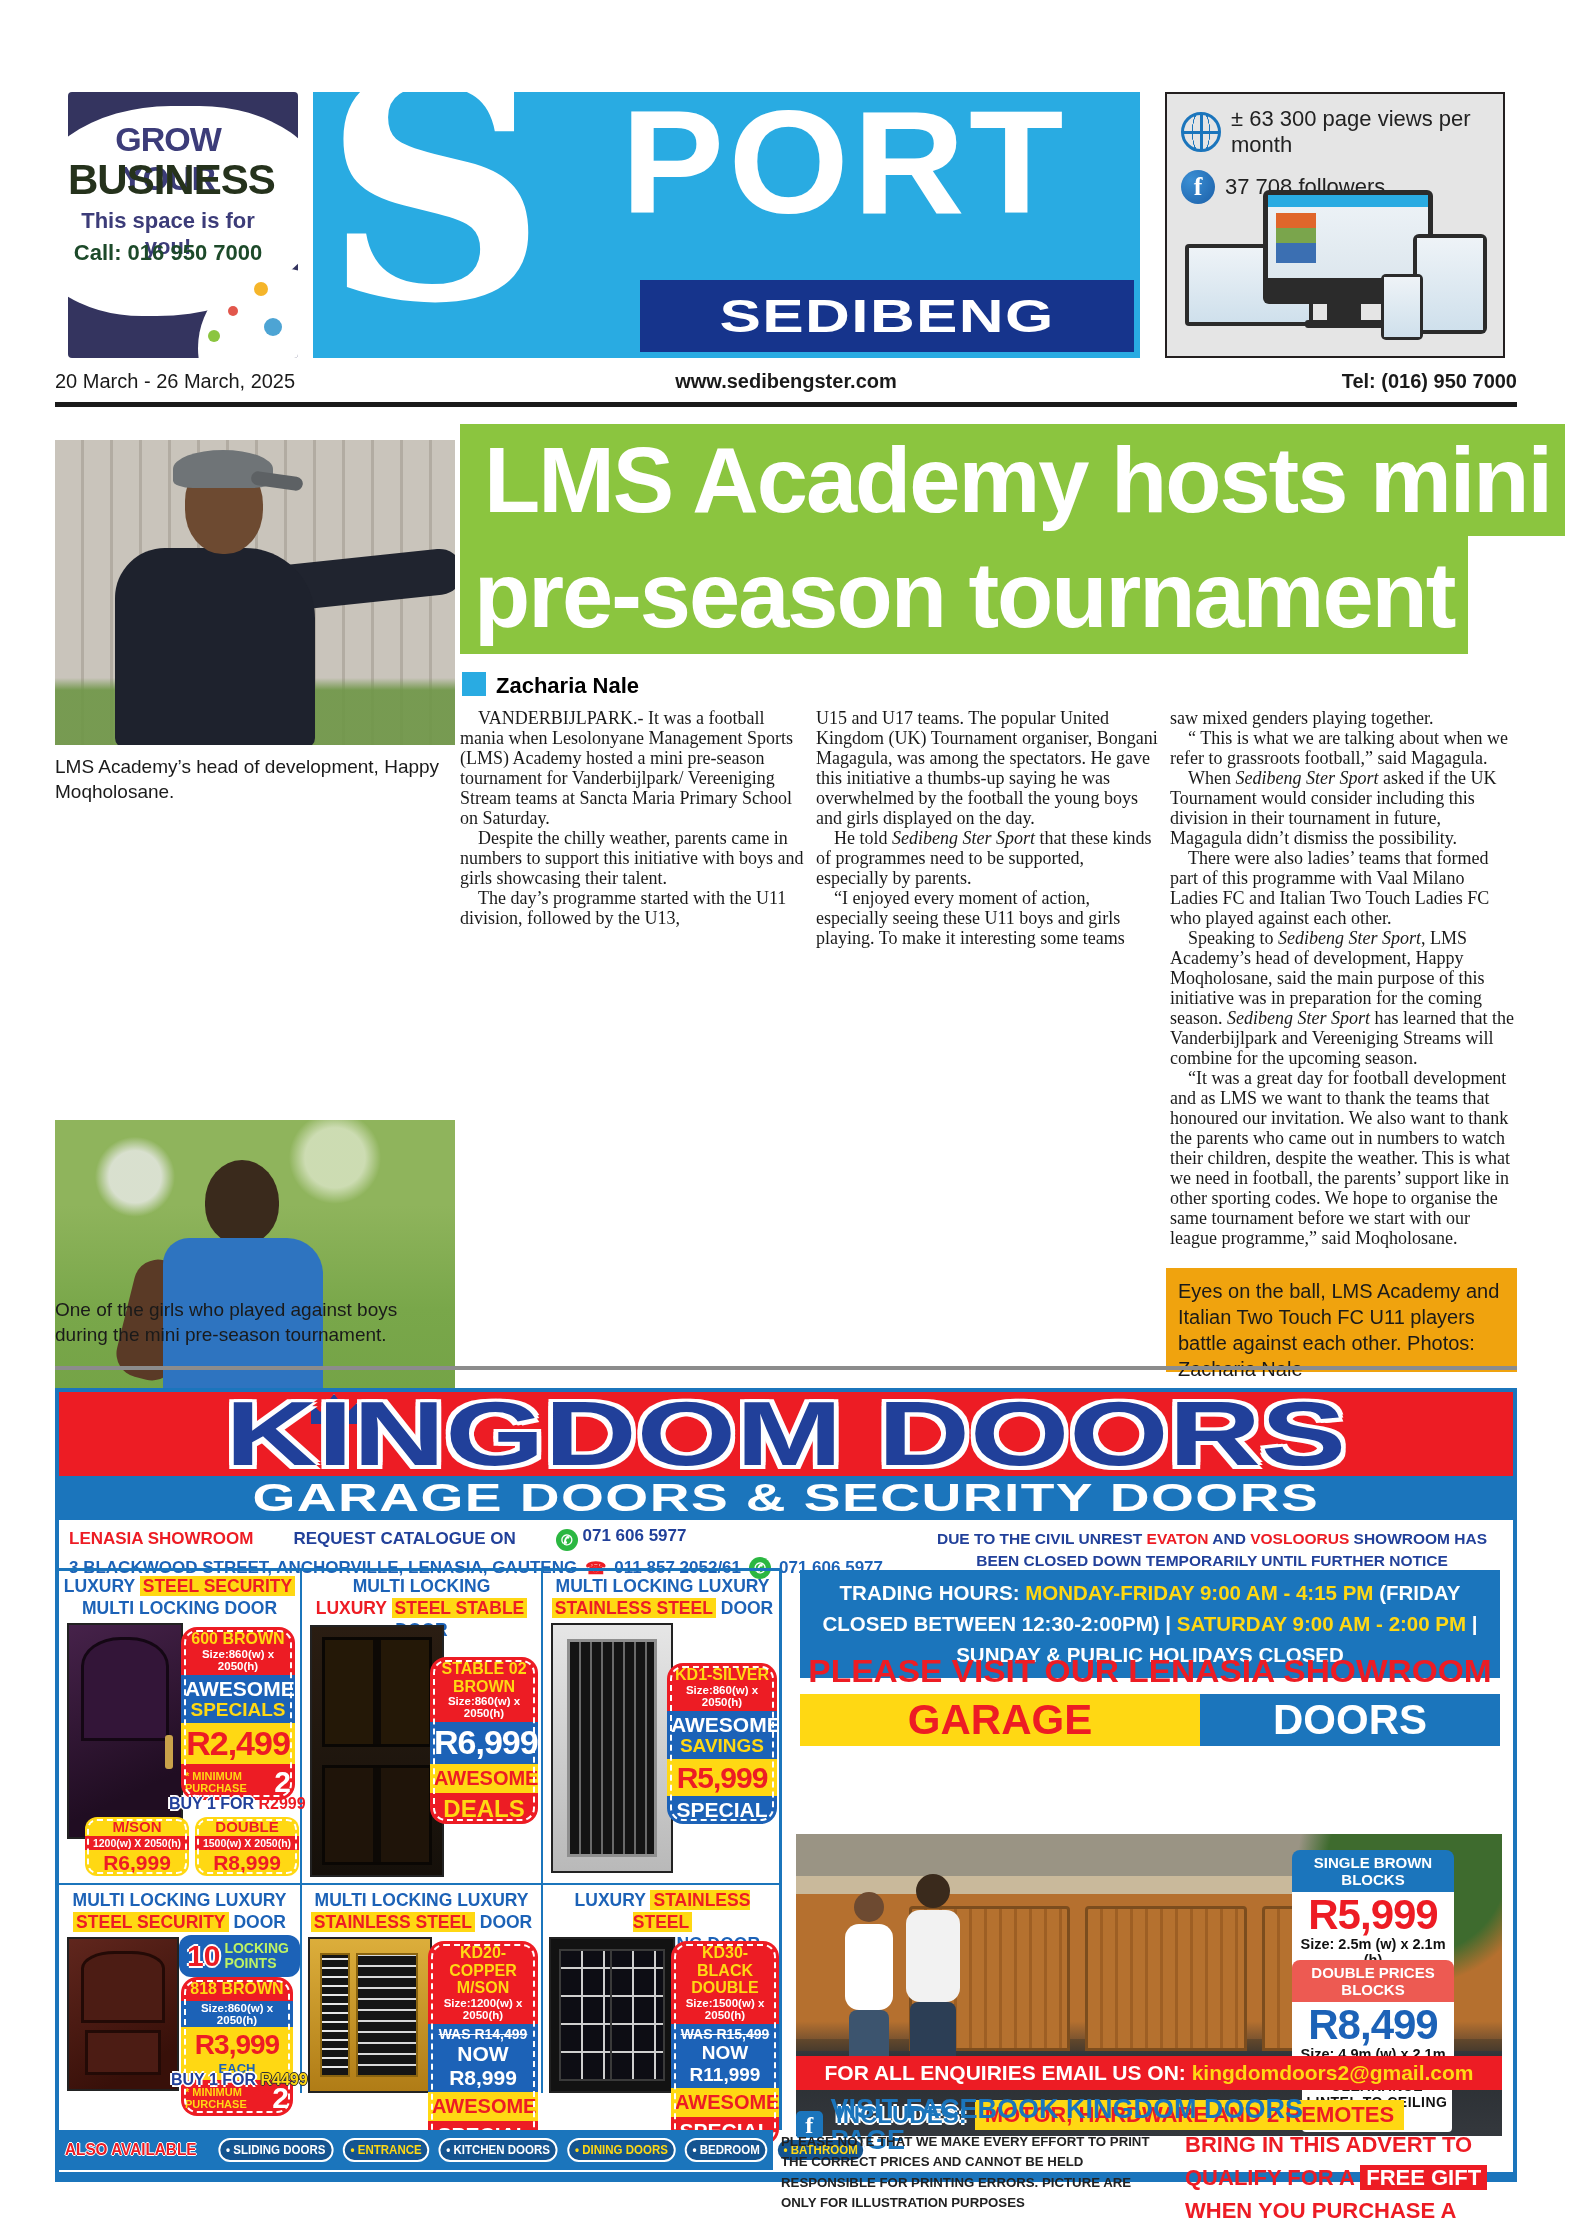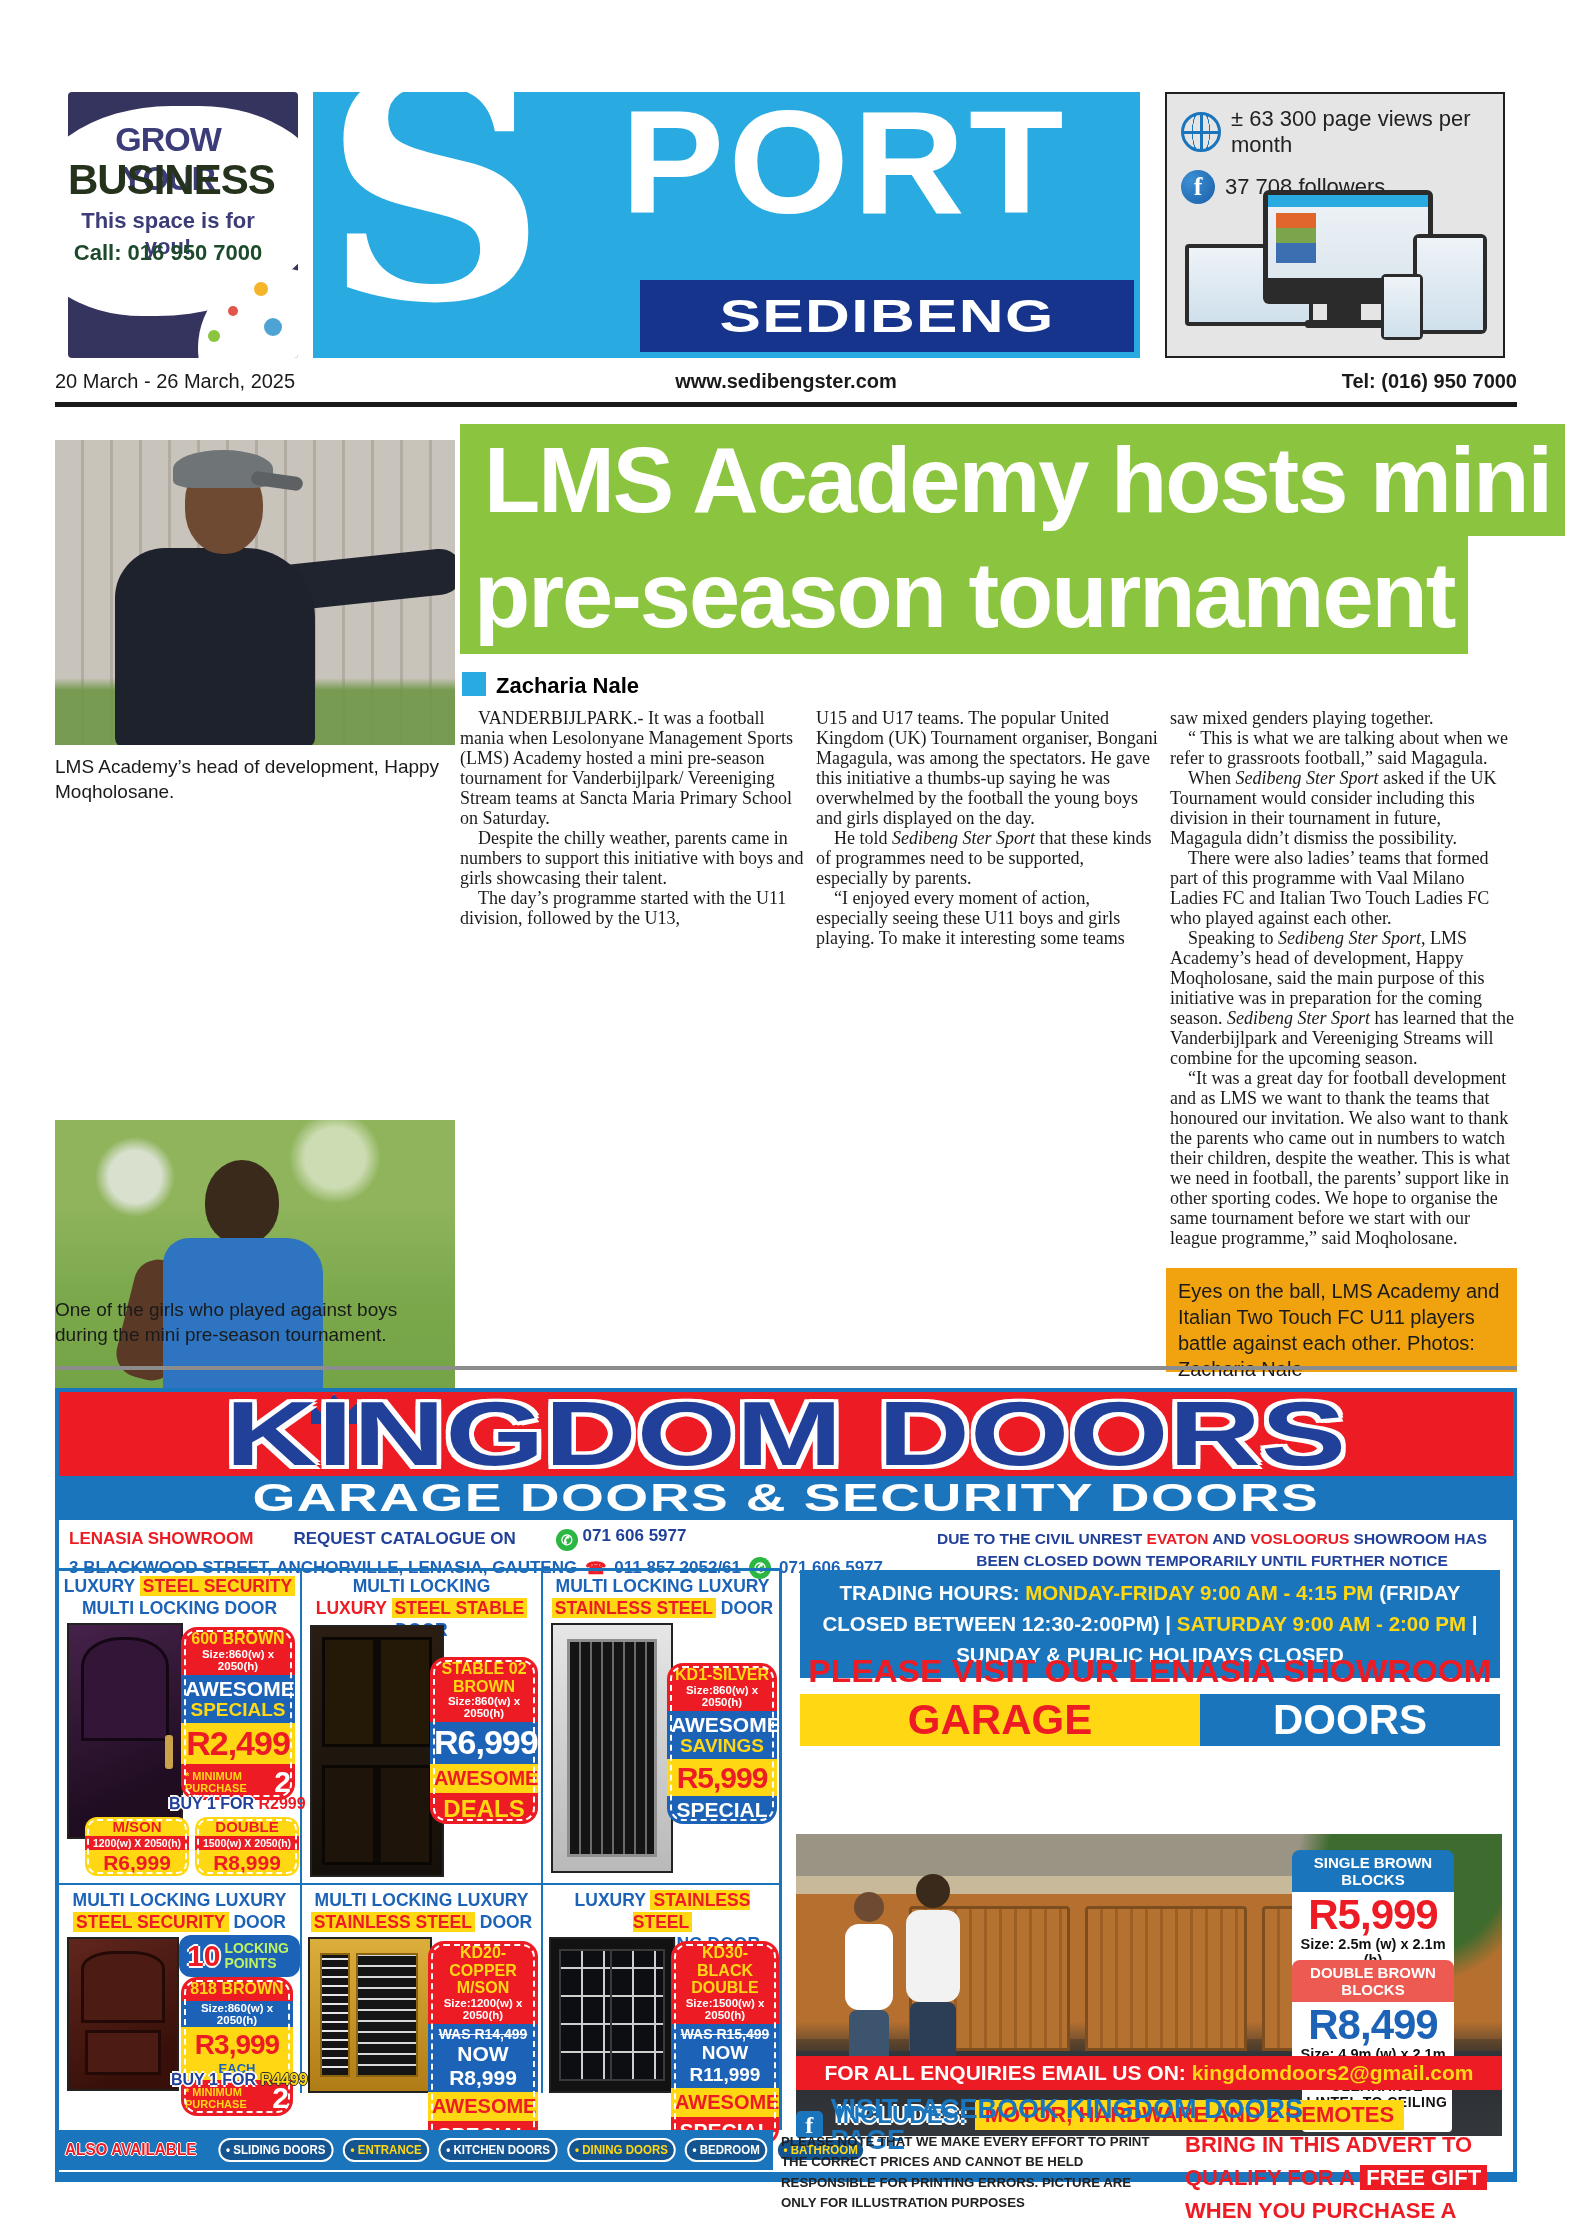--- a/index.html
+++ b/index.html
@@ -518,21 +518,21 @@
         </div>
 
       <div class="gp" style="left:496px;top:16px;">
         <div class="gp-h" style="background:#1b75bc;">SINGLE BROWN BLOCKS</div>
         <div class="gp-b">
             <div class="gp-p red-t">R5,999</div>
         <div class="gp-s">Size: 2.5m (w) x 2.1m (h)</div>
           </div>
       </div>
       <div class="gp" style="left:496px;top:126px;">
-        <div class="gp-h" style="background:#ed5a52;">DOUBLE BROWN BLOCKS</div>
+        <div class="gp-h" style="background:#ed5a52;">DOUBLE PRICES BLOCKS</div>
         <div class="gp-b">
             <div class="gp-p blue-t">R8,499</div>
         <div class="gp-s">Size: 4.9m (w) x 2.1m (h)</div>
           </div>
       </div>
       <div class="clear-box" style="left:506px;top:238px;width:142px;">CLEARANCE LINTEL TO CEILING 450mm</div>
 
       <div class="includes" style="left:40px;bottom:6px;">
         <span class="inc-l">INCLUDES:</span>
         <span class="inc-t">MOTOR, HARDWARE AND 2 REMOTES</span>

